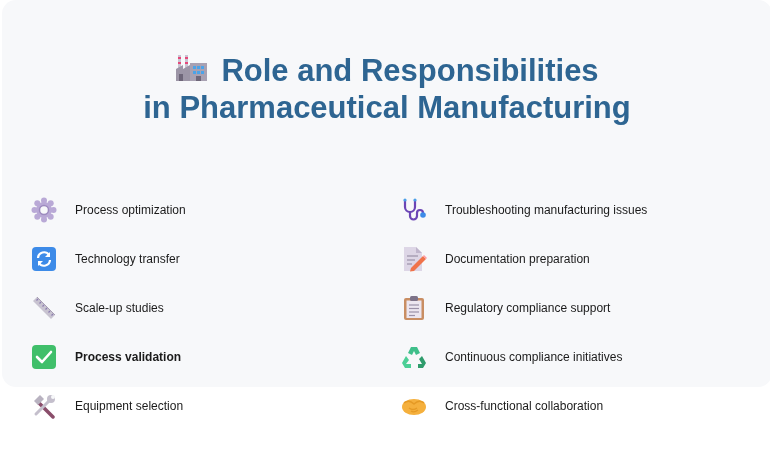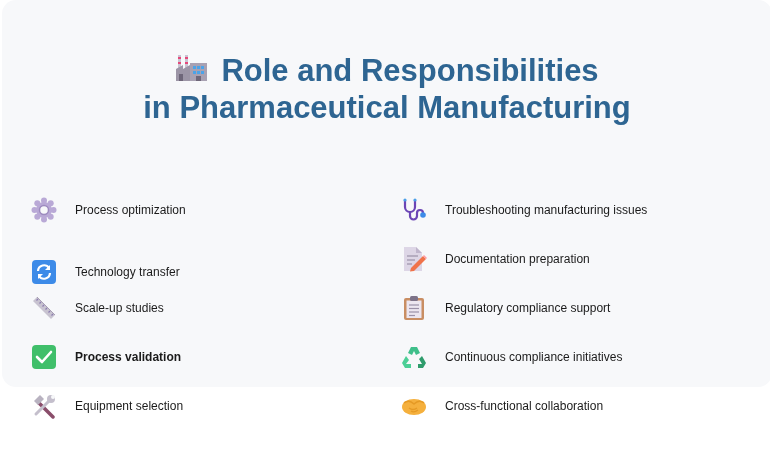--- a/index.html
+++ b/index.html
@@ -102,21 +102,21 @@
           <circle cx="19.7" cy="19.7" r="3"></circle>
         <circle cx="19.7" cy="6.3" r="3"></circle>
           <circle cx="6.3" cy="19.7" r="3"></circle>
       </g>
       <circle cx="13" cy="13" r="4.5" fill="#f7f8fa"></circle>
       <circle cx="13" cy="13" r="4.5" fill="none" stroke="#9d8bbf" stroke-width="1.5"></circle>
     </svg>
     <span class="label">Process optimization</span>
   </div>
 
-  <div class="item" style="left:29px; top:244px;margin-top:13px;">
+  <div class="item" style="left:29px; top:244px;">
     <svg class="icon" viewBox="0 0 26 26">
       <rect x="1" y="1" width="24" height="24" rx="4" fill="#3d8be8"></rect>
       <path d="M7 12 A6 6 0 0 1 18 9" fill="none" stroke="#fff" stroke-width="2.2"></path>
       <path d="M19 6 L19 11 L14 11 Z" fill="#fff"></path>
       <path d="M19 14 A6 6 0 0 1 8 17" fill="none" stroke="#fff" stroke-width="2.2"></path>
       <path d="M7 20 L7 15 L12 15 Z" fill="#fff"></path>
     </svg>
     <span class="label">Technology transfer</span>
   </div>
 

